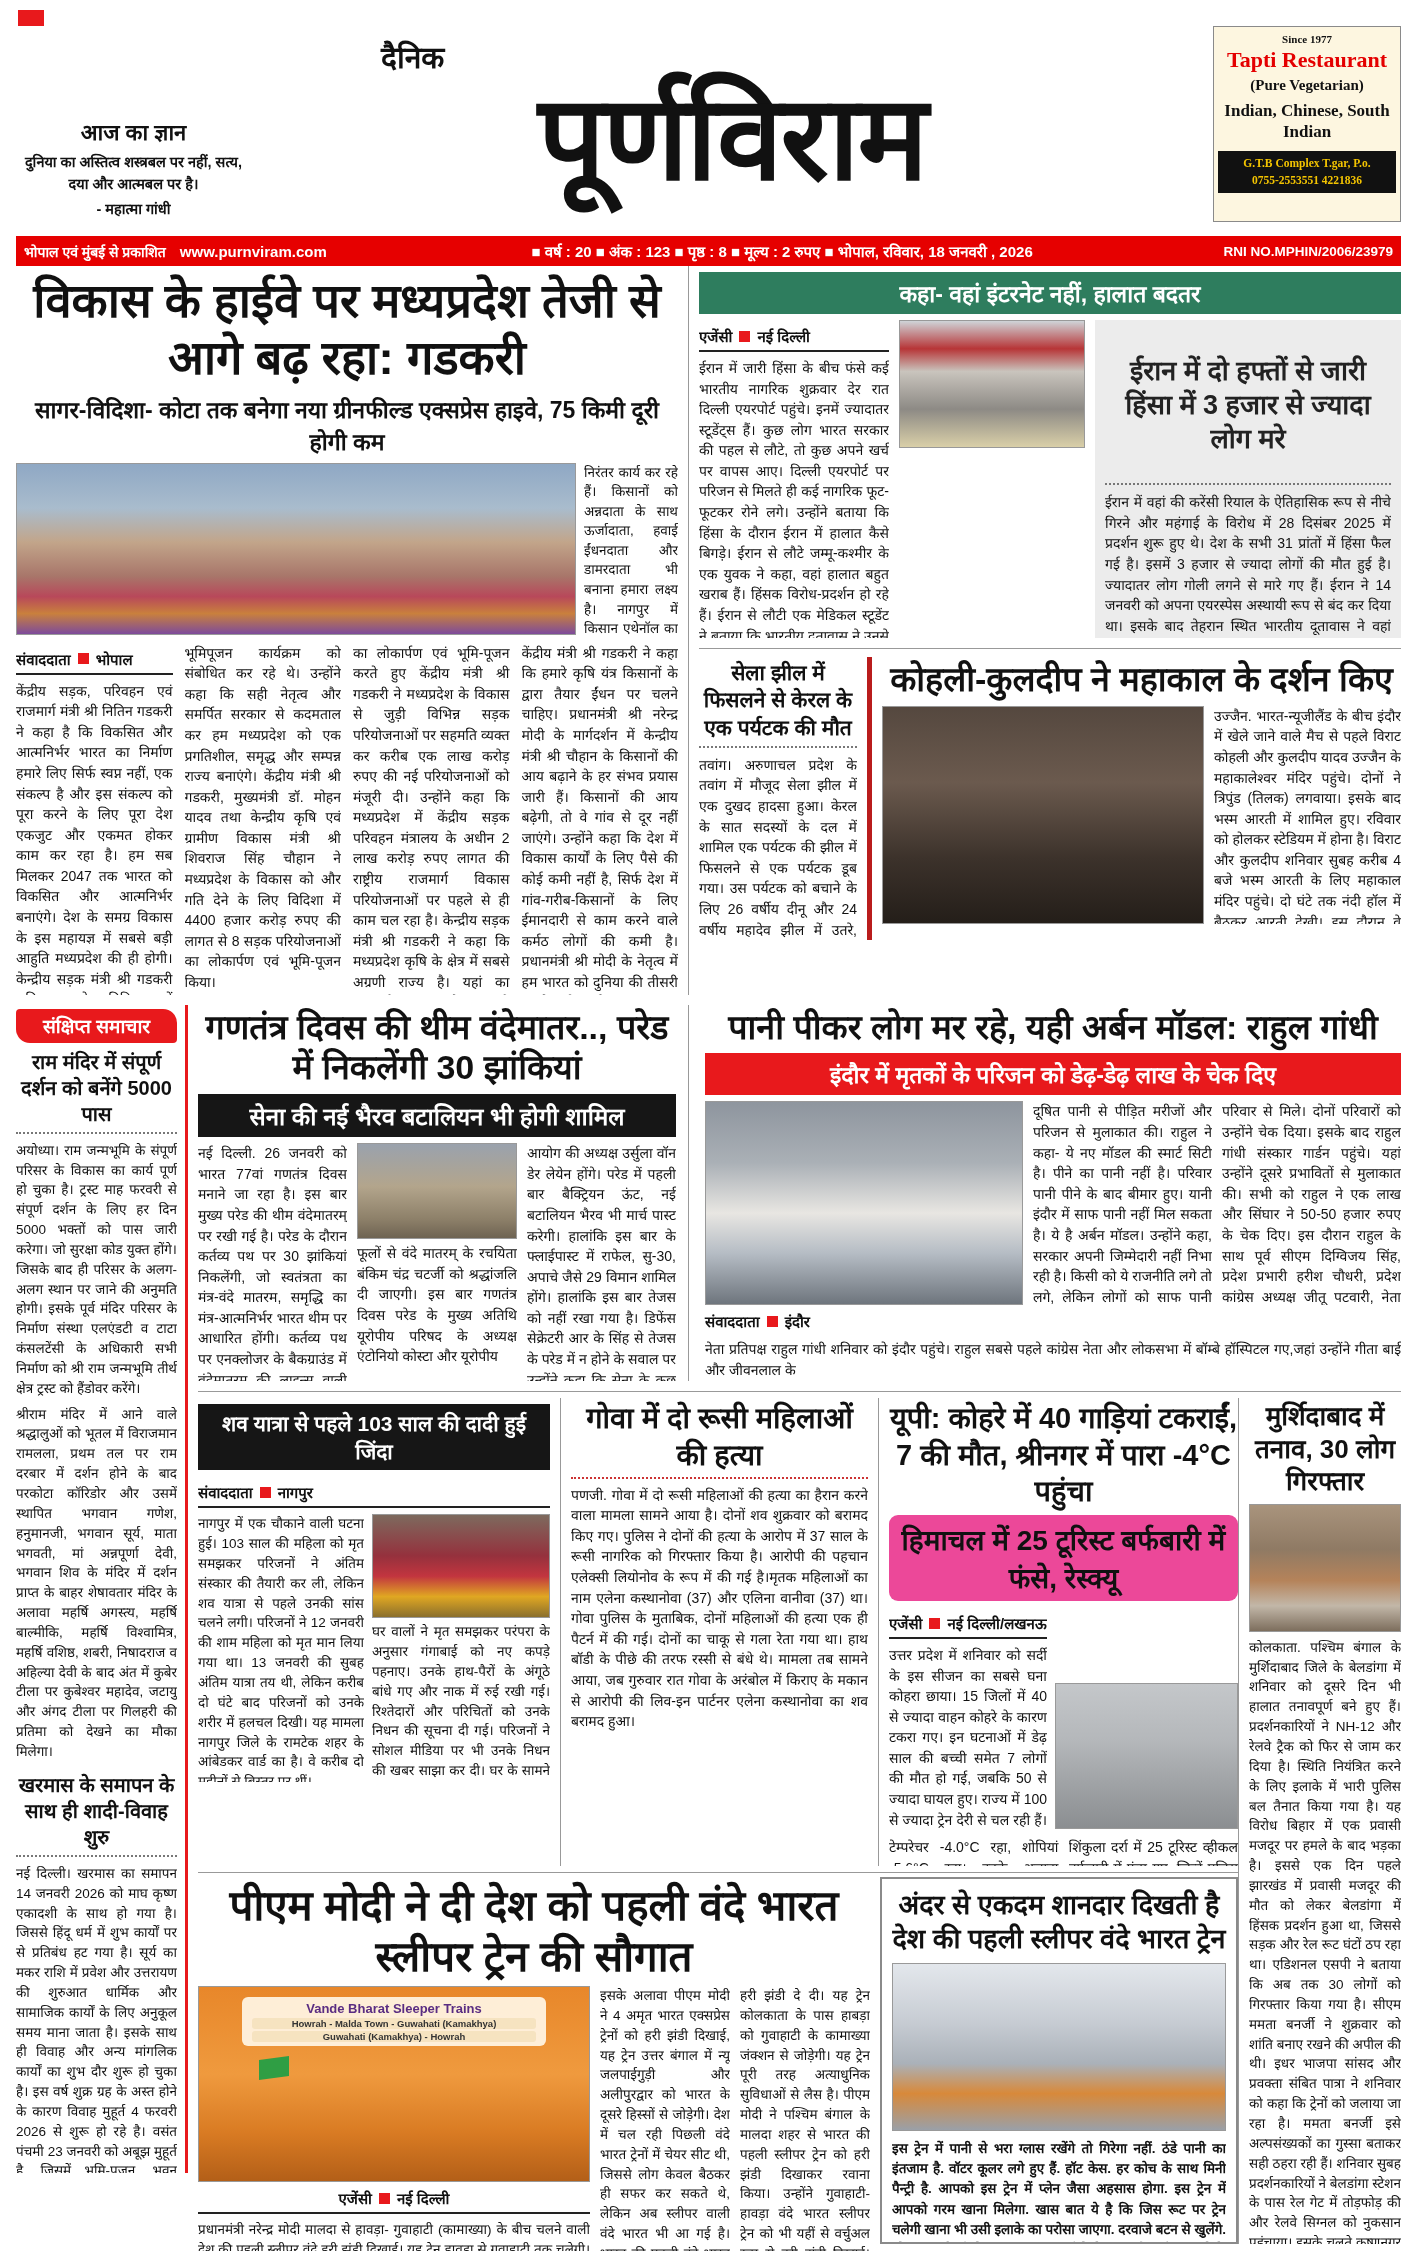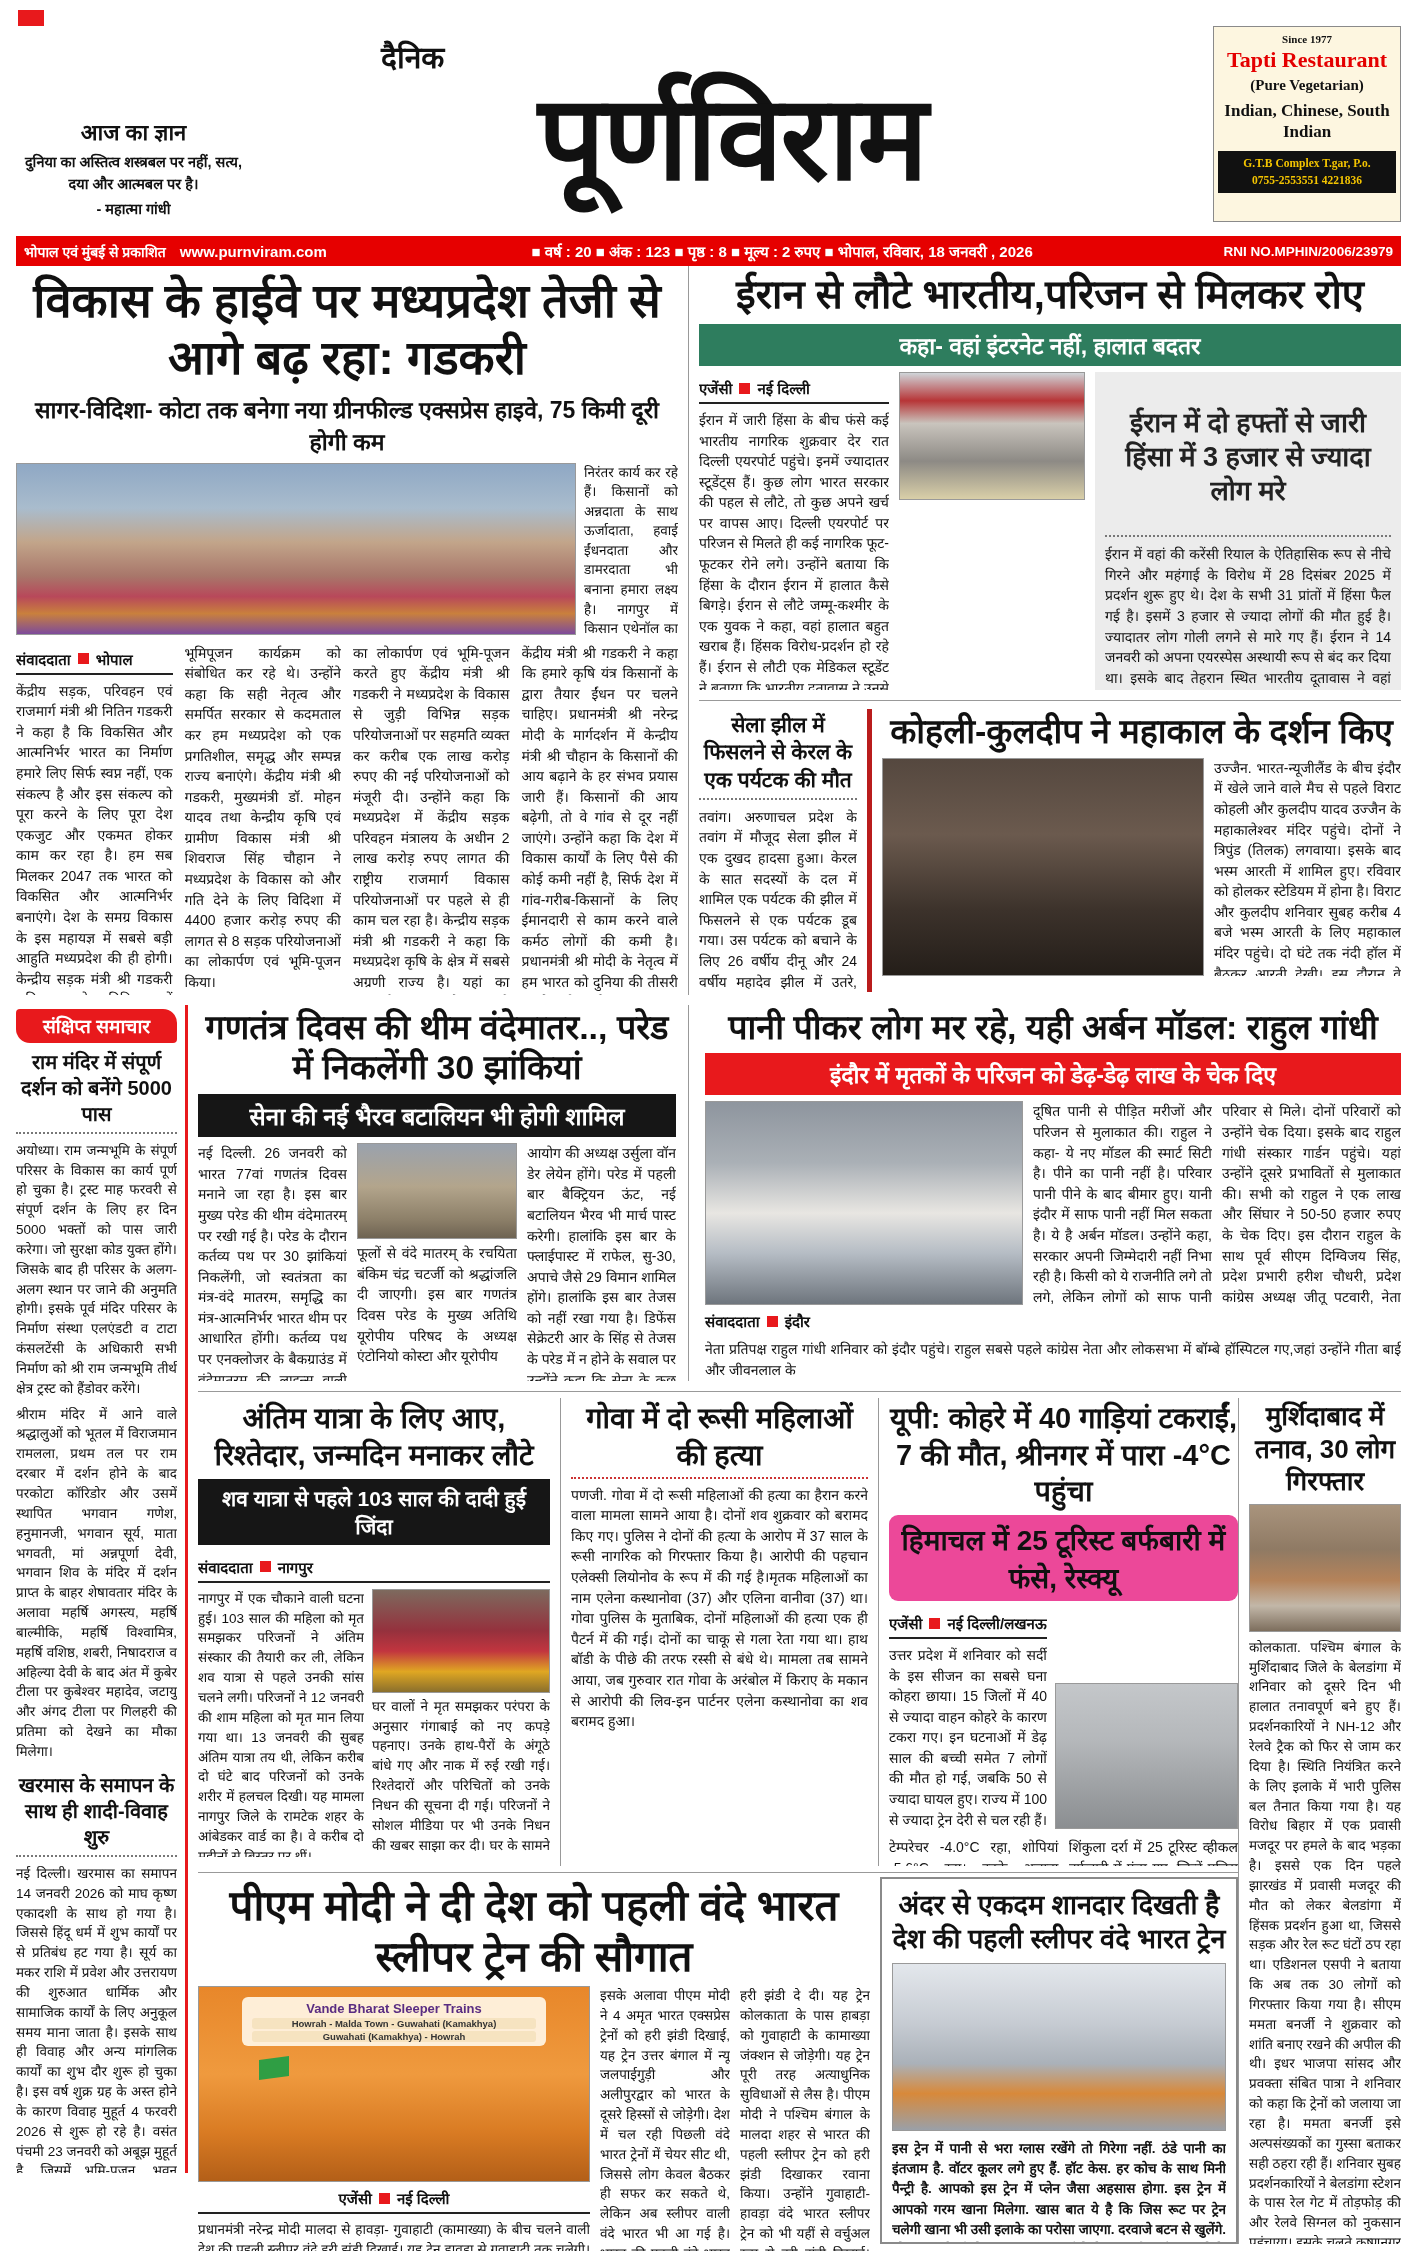--- a/index.html
+++ b/index.html
@@ -179,21 +179,20 @@
           <div class="bodytxt">केंद्रीय सड़क, परिवहन एवं राजमार्ग मंत्री श्री नितिन गडकरी ने कहा है कि विकसित और आत्मनिर्भर भारत का निर्माण हमारे लिए सिर्फ स्वप्न नहीं, एक संकल्प है और इस संकल्प को पूरा करने के लिए पूरा देश एकजुट और एकमत होकर काम कर रहा है। हम सब मिलकर 2047 तक भारत को विकसित और आत्मनिर्भर बनाएंगे। देश के समग्र विकास के इस महायज्ञ में सबसे बड़ी आहुति मध्यप्रदेश की ही होगी। केन्द्रीय सड़क मंत्री श्री गडकरी शनिवार को विदिशा में आयोजित विभिन्न सड़क परियोजनाओं के लोकार्पण एवं</div>
         </div>
         <div class="gad-col bodytxt">भूमिपूजन कार्यक्रम को संबोधित कर रहे थे। उन्होंने कहा कि सही नेतृत्व और समर्पित सरकार से कदमताल कर हम मध्यप्रदेश को एक प्रगतिशील, समृद्ध और सम्पन्न राज्य बनाएंगे। केंद्रीय मंत्री श्री गडकरी, मुख्यमंत्री डॉ. मोहन यादव तथा केन्द्रीय कृषि एवं ग्रामीण विकास मंत्री श्री शिवराज सिंह चौहान ने मध्यप्रदेश के विकास को और गति देने के लिए विदिशा में 4400 हजार करोड़ रुपए की लागत से 8 सड़क परियोजनाओं का लोकार्पण एवं भूमि-पूजन किया।</div>
         <div class="gad-col bodytxt">का लोकार्पण एवं भूमि-पूजन करते हुए केंद्रीय मंत्री श्री गडकरी ने मध्यप्रदेश के विकास से जुड़ी विभिन्न सड़क परियोजनाओं पर सहमति व्यक्त कर करीब एक लाख करोड़ रुपए की नई परियोजनाओं को मंजूरी दी। उन्होंने कहा कि मध्यप्रदेश में केंद्रीय सड़क परिवहन मंत्रालय के अधीन 2 लाख करोड़ रुपए लागत की राष्ट्रीय राजमार्ग विकास परियोजनाओं पर पहले से ही काम चल रहा है। केन्द्रीय सड़क मंत्री श्री गडकरी ने कहा कि मध्यप्रदेश कृषि के क्षेत्र में सबसे अग्रणी राज्य है। यहां का बासमती चावल और शरबती गेहूं विश्व प्रसिद्ध है।</div>
         <div class="gad-col bodytxt">केंद्रीय मंत्री श्री गडकरी ने कहा कि हमारे कृषि यंत्र किसानों के द्वारा तैयार ईंधन पर चलने चाहिए। प्रधानमंत्री श्री नरेन्द्र मोदी के मार्गदर्शन में केन्द्रीय मंत्री श्री चौहान के किसानों की आय बढ़ाने के हर संभव प्रयास जारी हैं। किसानों की आय बढ़ेगी, तो वे गांव से दूर नहीं जाएंगे। उन्होंने कहा कि देश में विकास कार्यों के लिए पैसे की कोई कमी नहीं है, सिर्फ देश में गांव-गरीब-किसानों के लिए ईमानदारी से काम करने वाले कर्मठ लोगों की कमी है। प्रधानमंत्री श्री मोदी के नेतृत्व में हम भारत को दुनिया की तीसरी सबसे बड़ी अर्थव्यवस्था बनाना चाहते हैं।</div>
       </div>
     </article>
 
     <div class="iran-wrap">
       <article>
-        <h2 class="hl-xl">ईरान से लौटे भारतीय,परिजन से मिलकर रोए</h2>
         <div class="band green">कहा- वहां इंटरनेट नहीं, हालात बदतर</div>
         <div class="iran-row">
           <div class="iran-c1">
             <div class="byline">
               <span>एजेंसी</span>
               <span class="sq"></span>
               <span>नई दिल्ली</span>
             </div>
             <div class="bodytxt">ईरान में जारी हिंसा के बीच फंसे कई भारतीय नागरिक शुक्रवार देर रात दिल्ली एयरपोर्ट पहुंचे। इनमें ज्यादातर स्टूडेंट्स हैं। कुछ लोग भारत सरकार की पहल से लौटे, तो कुछ अपने खर्च पर वापस आए। दिल्ली एयरपोर्ट पर परिजन से मिलते ही कई नागरिक फूट-फूटकर रोने लगे। उन्होंने बताया कि हिंसा के दौरान ईरान में हालात कैसे बिगड़े। ईरान से लौटे जम्मू-कश्मीर के एक युवक ने कहा, वहां हालात बहुत खराब हैं। हिंसक विरोध-प्रदर्शन हो रहे हैं। ईरान से लौटी एक मेडिकल स्टूडेंट ने बताया कि भारतीय दूतावास ने उनसे संपर्क किया था, लेकिन वह निजी फ्लाइट से खुद दिल्ली पहुंची। भारत सरकार ने गुरुवार को एडवाइजरी जारी करके भारतीय नागरिकों से अपने पासपोर्ट, वीजा और अन्य जरूरी दस्तावेज हमेशा अपने पास रखने को कहा था। भारत सरकार के प्रयासों से निजी फ्लाइट के जरिए नागरिक वापस लौटे हैं।</div>
           </div>
@@ -270,21 +269,20 @@
           </div>
           <div class="rahul-caption">नेता प्रतिपक्ष राहुल गांधी शनिवार को इंदौर पहुंचे। राहुल सबसे पहले कांग्रेस नेता और लोकसभा में बॉम्बे हॉस्पिटल गए,जहां उन्होंने गीता बाई और जीवनलाल के</div>
         </article>
       </div>
 
       <div class="band-b2c">
         <div class="b2c-left">
 
           <div class="band-b2">
             <article class="nagpur">
-              <h2 class="hl-md">अंतिम यात्रा के लिए आए, रिश्तेदार, जन्मदिन मनाकर लौटे</h2>
               <div class="band black" style="font-size:21px;">शव यात्रा से पहले 103 साल की दादी हुई जिंदा</div>
               <div class="byline">
                 <span>संवाददाता</span>
                 <span class="sq"></span>
                 <span>नागपुर</span>
               </div>
               <div class="nag-row">
                 <div class="nag-c bodytxt">नागपुर में एक चौकाने वाली घटना हुई। 103 साल की महिला को मृत समझकर परिजनों ने अंतिम संस्कार की तैयारी कर ली, लेकिन शव यात्रा से पहले उनकी सांस चलने लगी। परिजनों ने 12 जनवरी की शाम महिला को मृत मान लिया गया था। 13 जनवरी की सुबह अंतिम यात्रा तय थी, लेकिन करीब दो घंटे बाद परिजनों को उनके शरीर में हलचल दिखी। यह मामला नागपुर जिले के रामटेक शहर के आंबेडकर वार्ड का है। वे करीब दो महीनों से बिस्तर पर थीं।</div>
                 <div class="nag-right">
                   <div class="photo nag-photo"></div>

